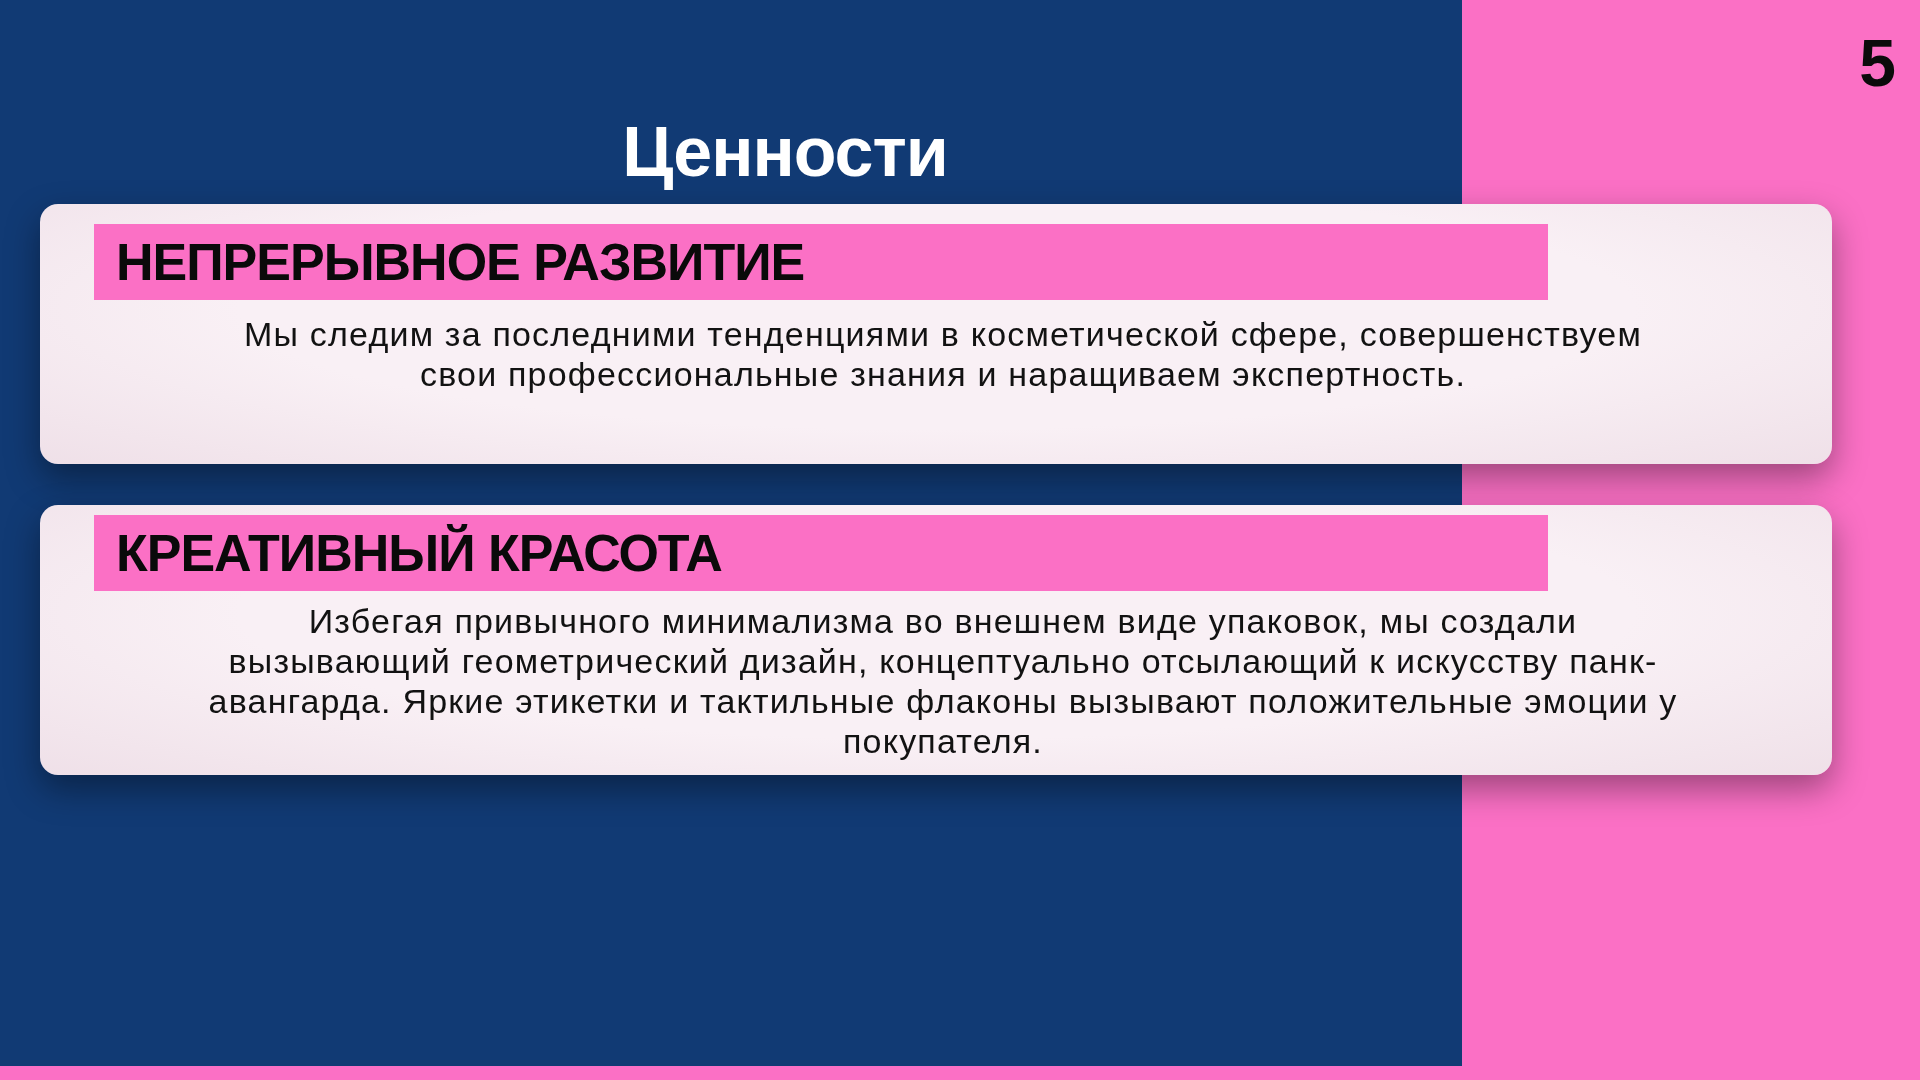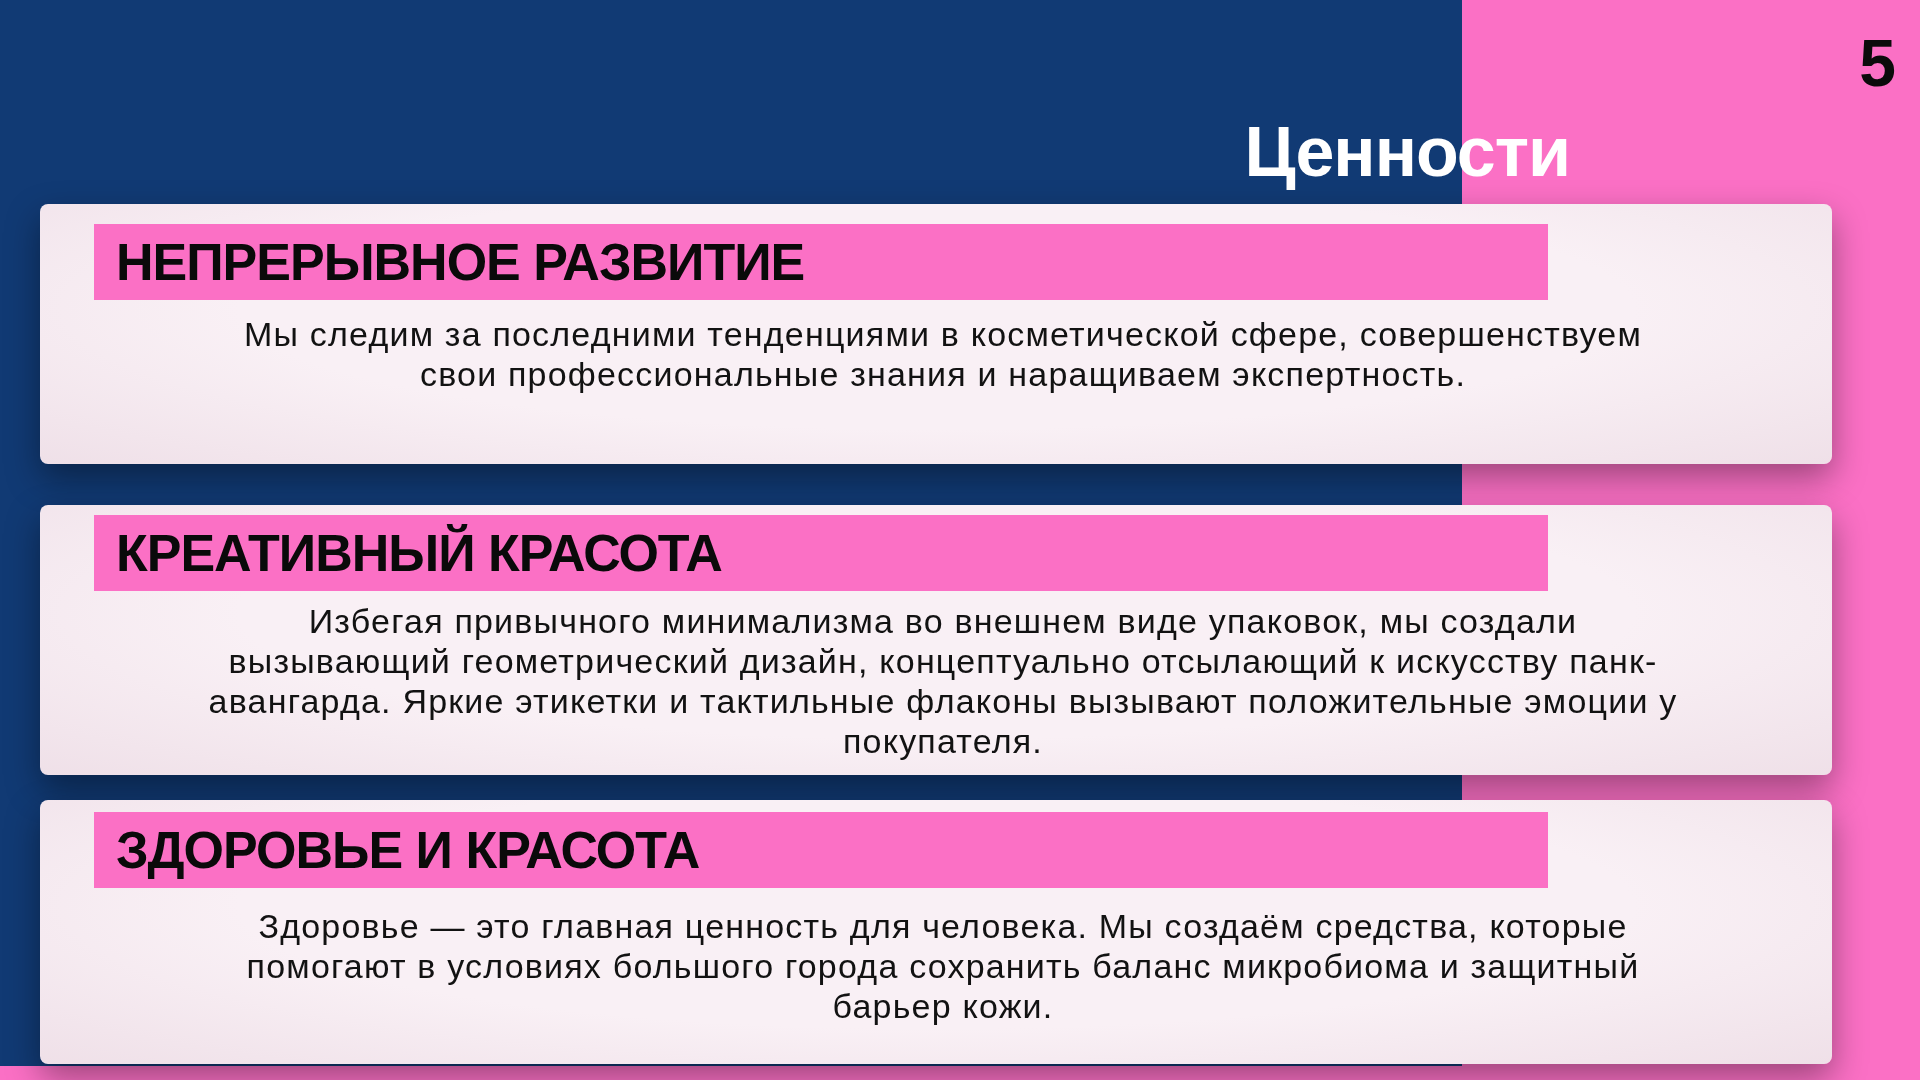--- a/index.html
+++ b/index.html
@@ -39,33 +39,33 @@
     font-weight: bold;
     color: #0b0b0b;
     letter-spacing: -2px;
     line-height: 1;
   }
   .page-title {
     position: absolute;
     top: 70px;
     left: 0;
     width: 1570px;
-    text-align: right;
+    text-align: center;
     color: #ffffff;
     font-size: 70px;
     font-weight: bold;
     letter-spacing: -1px;
     line-height: 1;
   }
   .card {
     position: absolute;
     left: 40px;
     width: 1792px;
     background: radial-gradient(ellipse at 50% 40%, #f9f0f5 55%, #efe0e8 100%);
-    border-radius: 8px;
+    border-radius: 18px;
     box-shadow: 0 14px 34px rgba(0, 0, 0, 0.38);
   }
   .card-1 { top: 204px; height: 260px; }
   .card-2 { top: 505px; height: 270px; }
   .card-3 { top: 800px; height: 264px; }
   .card-heading-bar {
     position: absolute;
     left: 54px;
     width: 1454px;
     height: 76px;
@@ -126,22 +126,14 @@
   <div class="card card-2">
     <div class="card-heading-bar">
       <h2 class="card-heading">КРЕАТИВНЫЙ КРАСОТА</h2>
     </div>
     <p class="card-body-text">Избегая привычного минимализма во внешнем виде упаковок, мы создали
 вызывающий геометрический дизайн, концептуально отсылающий к искусству панк-
 авангарда. Яркие этикетки и тактильные флаконы вызывают положительные эмоции у
 покупателя.</p>
   </div>
 
-  <div class="card card-3">
-    <div class="card-heading-bar">
-      <h2 class="card-heading">ЗДОРОВЬЕ И КРАСОТА</h2>
-    </div>
-    <p class="card-body-text">Здоровье — это главная ценность для человека. Мы создаём средства, которые
-помогают в условиях большого города сохранить баланс микробиома и защитный
-барьер кожи.</p>
-  </div>
 
 </div>
 
 </body></html>

